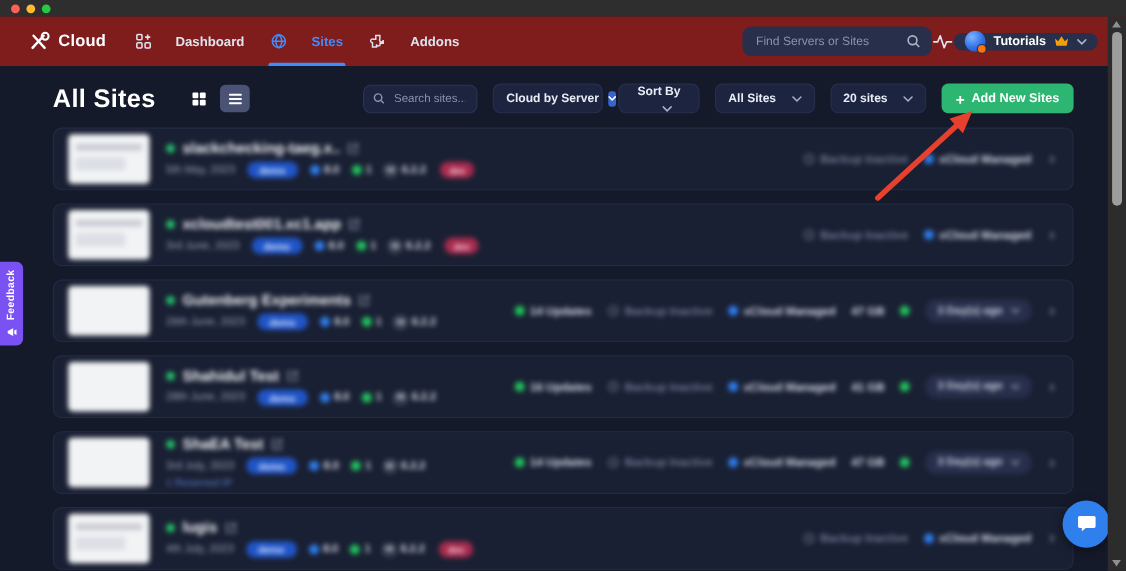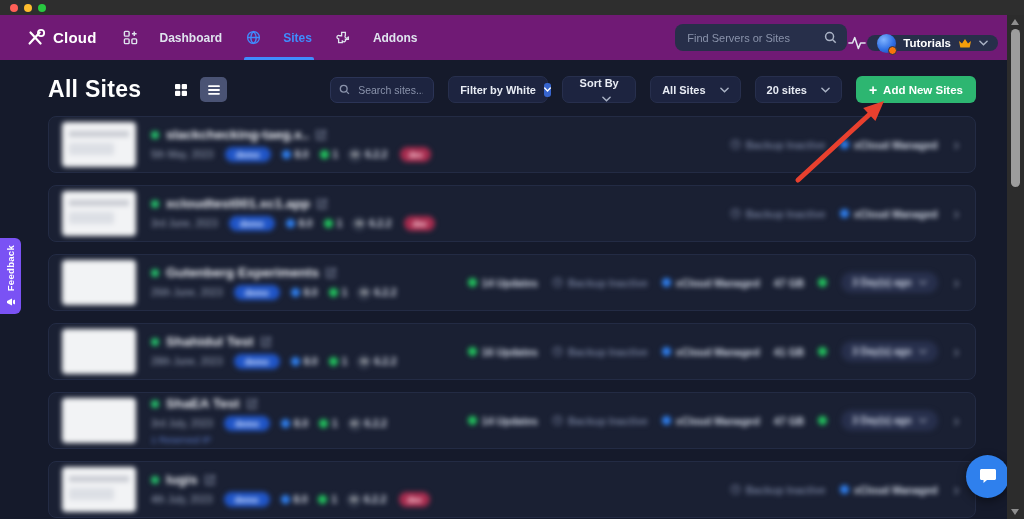--- a/index.html
+++ b/index.html
@@ -8,34 +8,34 @@
     width:1024px; height:519px; overflow:hidden; position:relative;
     background:#151a2b; font-family:"Liberation Sans", sans-serif;
     -webkit-font-smoothing:antialiased;
   }
   
   .titlebar { height:15px; background:#2e2e2e; display:flex; align-items:center; padding-left:10px; gap:6px; }
   .tl { width:8px; height:8px; border-radius:50%; display:inline-block; }
   .tl.red{background:#ff5f57}.tl.yellow{background:#febc2e}.tl.green{background:#28c840}
 
   
-  .navbar { height:45px; background:#701a75; display:flex; align-items:center; padding:0 26px 0 25px; position:relative; }
+  .navbar { height:45px; background:#7f1d1d; display:flex; align-items:center; padding:0 26px 0 25px; position:relative; }
   .logo { display:flex; align-items:center; gap:6px; margin-right:26px; cursor:pointer; }
   .logo svg { width:22px; height:22px; }
   .logo-text { color:#fff; font-size:15px; font-weight:700; letter-spacing:.2px; }
   .nav-items { display:flex; align-items:center; height:45px; }
   .nav-item { display:flex; align-items:center; gap:22px; color:#dfe4ee; font-size:12px; font-weight:600;
               margin-right:24px; height:45px; position:relative; cursor:pointer; text-decoration:none; }
   .nav-item svg { width:15px; height:15px; flex:none; }
   .nav-item.active { color:#3f8cfe;justify-content:space-between; }
   .nav-item.active::after { content:""; position:absolute; bottom:0; left:-2px; right:-2px; height:3px;
               background:#3f8cfe; border-radius:2px 2px 0 0; }
   .badge-new { background:#1fab63; color:#fff; font-size:8px; font-weight:700; padding:2px 5px;
               border-radius:3px; margin-left:2px; line-height:1; }
-  .nav-right { margin-left:auto; display:flex; align-items:flex-end; gap:1px; }
+  .nav-right { margin-left:auto; display:flex; align-items:center; gap:1px; }
   .nav-search { width:172px; height:27px; background:#272f4a; border-radius:8px; display:flex; align-items:center; padding:0 10px; gap:6px; }
   .nav-search input { flex:1; min-width:0; background:transparent; border:0; outline:0; color:#cfd6e4; font-size:11px; font-family:inherit; }
   .nav-search input::placeholder { color:#8a93ab; }
   .nav-search svg { width:13px; height:13px; flex:none; }
   .pulse-btn { background:none; border:0; padding:0; cursor:pointer; display:flex; }
   .pulse-btn svg { width:18px; height:16px; }
   .tutorials { height:16px; background:#272f4a; border-radius:8px; display:flex; align-items:center; gap:7px; padding:0 10px; cursor:pointer; }
   .avatar { width:19px; height:19px; border-radius:50%; position:relative; flex:none;
             background:radial-gradient(circle at 35% 30%, #7fb3ff, #2f6fe4 55%, #1d3fae); }
   .avatar::after { content:""; position:absolute; width:7px; height:7px; border-radius:50%;
@@ -214,21 +214,21 @@
   </div>
   <div class="tb-spacer"></div>
   <div class="site-search">
     <svg viewBox="0 0 14 14" fill="none" stroke="#8a93ab" stroke-width="1.7">
       <circle cx="6" cy="6" r="4.3"></circle>
         <path d="M9.4 9.4 L12.6 12.6"></path>
     </svg>
     <input placeholder="Search sites..." style="">
   </div>
   <button class="ctrl filter">
-    <span class="lbl">Filter by White</span>
+    <span class="lbl">Cloud by Server</span>
     <span class="mini-dd">
       <svg viewBox="0 0 10 6" fill="none" stroke="#fff" stroke-width="2" stroke-linecap="round">
           <path d="M1 1l4 4 4-4"></path>
         </svg>
     </span>
   </button>
   <button class="ctrl sort">
     <span class="lbl">Sort By</span>
     <svg class="chev" viewBox="0 0 10 6" fill="none" stroke="#aab3c5" stroke-width="1.6" stroke-linecap="round">
         <path d="M1 1l4 4 4-4"></path>

